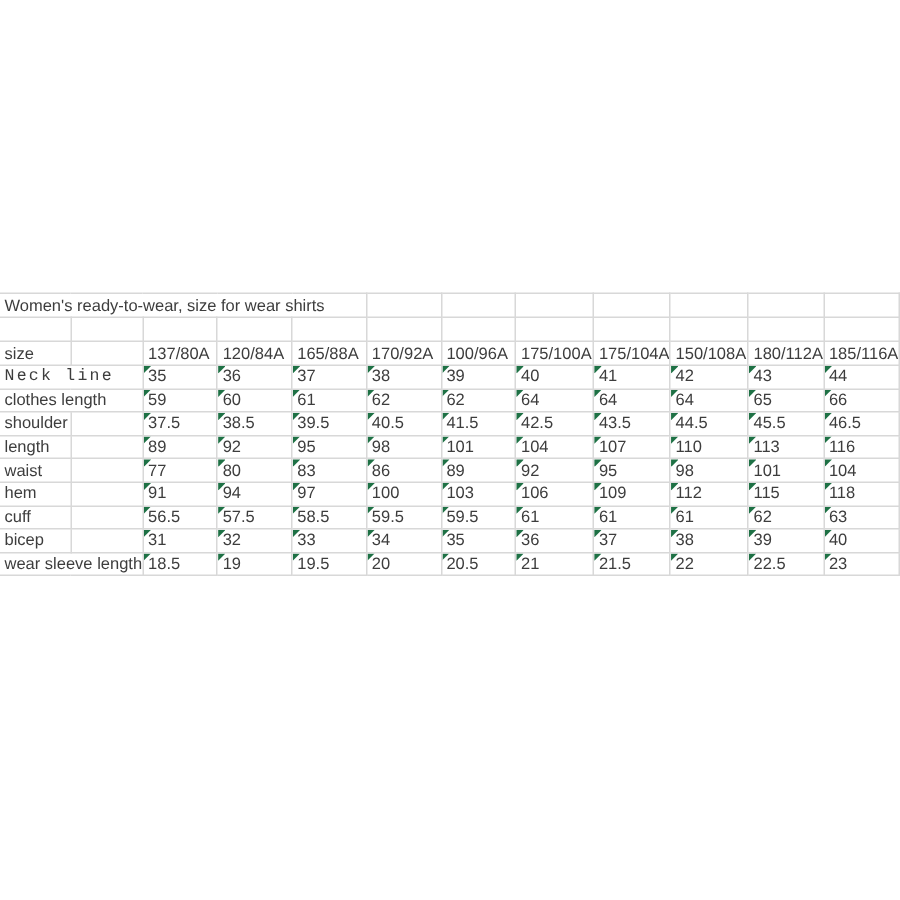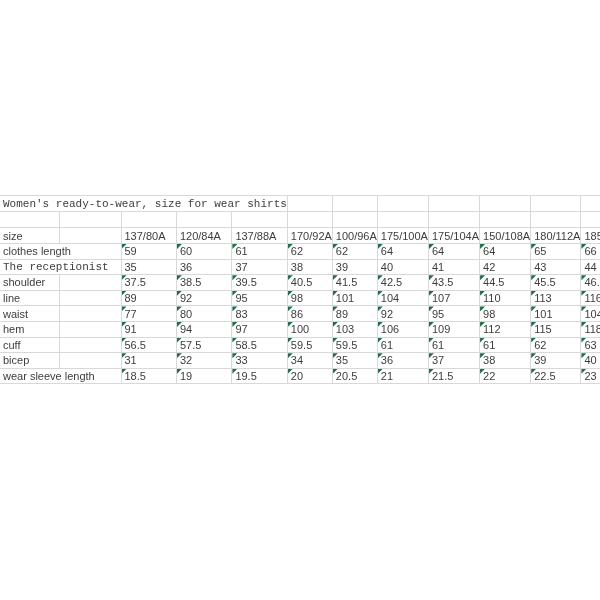--- a/index.html
+++ b/index.html
@@ -26,21 +26,20 @@
     white-space:nowrap;
     overflow:hidden;
     position:relative;
   }
   table.sheet td:first-child { border-left:none; }
   td.title-cell {
     font-size:11.5px;
     color:#3a3a3a;
     overflow:visible;
     padding-left:2px;
-    font-family:Liberation Mono, monospace;
   }
   td.mono {
     font-family:"Liberation Mono","DejaVu Sans Mono",monospace;
     font-size:12.5px;
     color:#1c1c1c;
     padding-left:1px;
   }
   td.spread { letter-spacing:1.5px; }
   .flag {
     position:absolute; top:0; left:0;
@@ -90,71 +89,71 @@
           <td></td>
           <td></td>
           <td></td>
           <td></td>
         </tr>
         <tr style="height: 16px;">
           <td>size</td>
           <td></td>
           <td>137/80A</td>
           <td>120/84A</td>
-          <td>137/88A</td>
+          <td>165/88A</td>
           <td>170/92A</td>
           <td>100/96A</td>
           <td>175/100A</td>
           <td>175/104A</td>
           <td>150/108A</td>
           <td>180/112A</td>
           <td>185/116A</td>
         </tr>
         <tr style="height: 15.6px;">
+          <td colspan="2" class="mono spread">Neck line</td>
+          <td>35<div class="flag" style="background: rgb(30, 113, 69);"></div></td>
+          <td>36<div class="flag" style="background: rgb(30, 113, 69);"></div></td>
+          <td>37<div class="flag" style="background: rgb(30, 113, 69);"></div></td>
+          <td>38<div class="flag" style="background: rgb(30, 113, 69);"></div></td>
+          <td>39<div class="flag" style="background: rgb(30, 113, 69);"></div></td>
+          <td>40<div class="flag" style="background: rgb(30, 113, 69);"></div></td>
+          <td>41<div class="flag" style="background: rgb(30, 113, 69);"></div></td>
+          <td>42<div class="flag" style="background: rgb(30, 113, 69);"></div></td>
+          <td>43<div class="flag" style="background: rgb(30, 113, 69);"></div></td>
+          <td>44<div class="flag" style="background: rgb(30, 113, 69);"></div></td>
+        </tr>
+        <tr style="height: 15.6px;">
           <td colspan="2">clothes length</td>
           <td>59<div class="flag" style="background: rgb(30, 113, 69);"></div></td>
           <td>60<div class="flag" style="background: rgb(30, 113, 69);"></div></td>
           <td>61<div class="flag" style="background: rgb(30, 113, 69);"></div></td>
           <td>62<div class="flag" style="background: rgb(30, 113, 69);"></div></td>
           <td>62<div class="flag" style="background: rgb(30, 113, 69);"></div></td>
           <td>64<div class="flag" style="background: rgb(30, 113, 69);"></div></td>
           <td>64<div class="flag" style="background: rgb(30, 113, 69);"></div></td>
           <td>64<div class="flag" style="background: rgb(30, 113, 69);"></div></td>
           <td>65<div class="flag" style="background: rgb(30, 113, 69);"></div></td>
           <td>66<div class="flag" style="background: rgb(30, 113, 69);"></div></td>
-        </tr>
-        <tr style="height: 15.6px;">
-          <td colspan="2" class="mono">The receptionist</td>
-          <td>35</td>
-          <td>36</td>
-          <td>37</td>
-          <td>38</td>
-          <td>39</td>
-          <td>40</td>
-          <td>41</td>
-          <td>42</td>
-          <td>43</td>
-          <td>44</td>
         </tr>
         <tr style="height: 15.6px;">
           <td>shoulder</td>
           <td></td>
           <td>37.5<div class="flag" style="background: rgb(30, 113, 69);"></div></td>
           <td>38.5<div class="flag" style="background: rgb(30, 113, 69);"></div></td>
           <td>39.5<div class="flag" style="background: rgb(30, 113, 69);"></div></td>
           <td>40.5<div class="flag" style="background: rgb(30, 113, 69);"></div></td>
           <td>41.5<div class="flag" style="background: rgb(30, 113, 69);"></div></td>
           <td>42.5<div class="flag" style="background: rgb(30, 113, 69);"></div></td>
           <td>43.5<div class="flag" style="background: rgb(30, 113, 69);"></div></td>
           <td>44.5<div class="flag" style="background: rgb(30, 113, 69);"></div></td>
           <td>45.5<div class="flag" style="background: rgb(30, 113, 69);"></div></td>
           <td>46.5<div class="flag" style="background: rgb(30, 113, 69);"></div></td>
         </tr>
         <tr style="height: 15.6px;">
-          <td>line</td>
+          <td>length</td>
           <td></td>
           <td>89<div class="flag" style="background: rgb(30, 113, 69);"></div></td>
           <td>92<div class="flag" style="background: rgb(30, 113, 69);"></div></td>
           <td>95<div class="flag" style="background: rgb(30, 113, 69);"></div></td>
           <td>98<div class="flag" style="background: rgb(30, 113, 69);"></div></td>
           <td>101<div class="flag" style="background: rgb(30, 113, 69);"></div></td>
           <td>104<div class="flag" style="background: rgb(30, 113, 69);"></div></td>
           <td>107<div class="flag" style="background: rgb(30, 113, 69);"></div></td>
           <td>110<div class="flag" style="background: rgb(30, 113, 69);"></div></td>
           <td>113<div class="flag" style="background: rgb(30, 113, 69);"></div></td>

